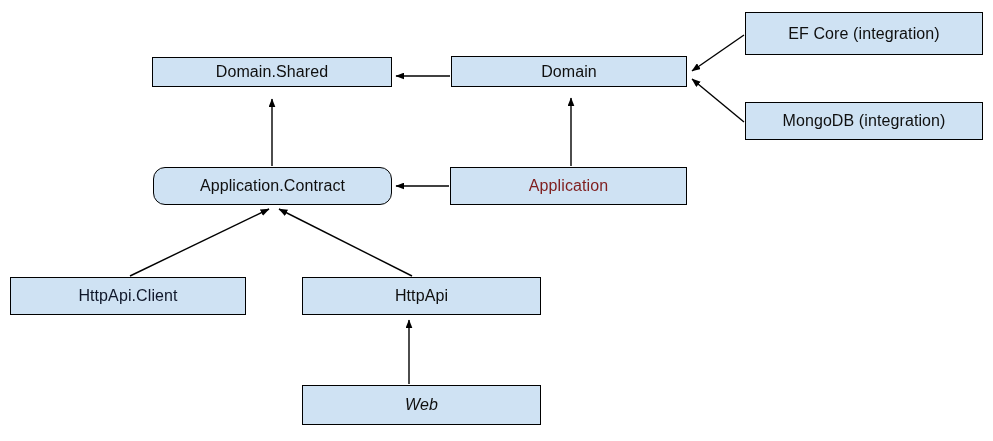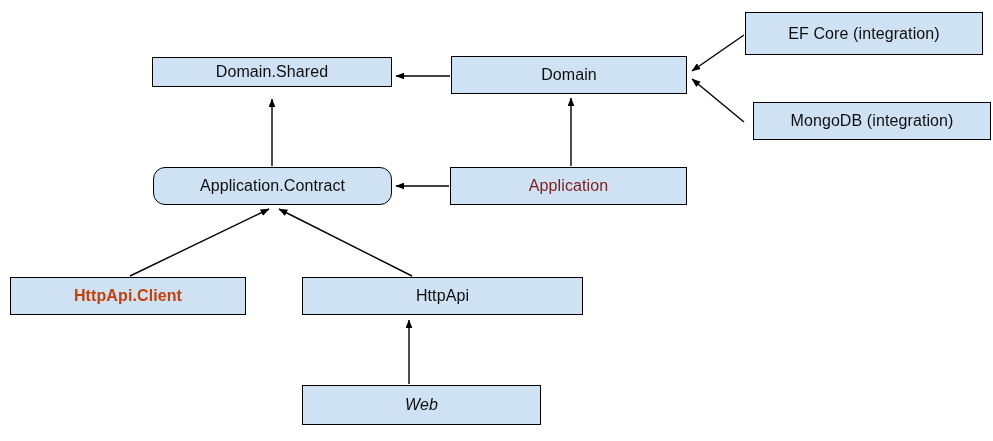--- a/index.html
+++ b/index.html
@@ -63,39 +63,39 @@
         <polyline points="130,276 269,209" fill="none" stroke="#000000" stroke-width="1.4" marker-end="url(#arrowhead)"></polyline>
         <polyline points="412,276 279,209" fill="none" stroke="#000000" stroke-width="1.4" marker-end="url(#arrowhead)"></polyline>
         <polyline points="409,384 409,320" fill="none" stroke="#000000" stroke-width="1.4" marker-end="url(#arrowhead)"></polyline>
       </g>
   </svg>
 
   <div id="nodes-group">
       <div class="node" style="left: 152px; top: 57px; width: 240px; height: 30px; background: rgb(207, 226, 243); border-color: rgb(0, 0, 0); color: rgb(15, 15, 15);">
         <span>Domain.Shared</span>
       </div>
-      <div class="node" style="left: 451px; top: 56px; width: 236px; height: 38px; background: rgb(207, 226, 243); border-color: rgb(0, 0, 0); color: rgb(15, 15, 15);">
+      <div class="node" style="left: 451px; top: 56px; width: 236px; height: 31px; background: rgb(207, 226, 243); border-color: rgb(0, 0, 0); color: rgb(15, 15, 15);">
         <span>Domain</span>
       </div>
       <div class="node" style="left: 745px; top: 12px; width: 238px; height: 43px; background: rgb(207, 226, 243); border-color: rgb(0, 0, 0); color: rgb(15, 15, 15);">
         <span>EF Core (integration)</span>
       </div>
-      <div class="node" style="left: 745px; top: 102px; width: 238px; height: 38px; background: rgb(207, 226, 243); border-color: rgb(0, 0, 0); color: rgb(15, 15, 15); margin-left: 8px;">
+      <div class="node" style="left: 745px; top: 102px; width: 238px; height: 38px; background: rgb(207, 226, 243); border-color: rgb(0, 0, 0); color: rgb(15, 15, 15);">
         <span>MongoDB (integration)</span>
       </div>
       <div class="node" style="left: 153px; top: 167px; width: 239px; height: 38px; background: rgb(207, 226, 243); border-color: rgb(0, 0, 0); color: rgb(15, 15, 15); border-radius: 12px;">
         <span>Application.Contract</span>
       </div>
       <div class="node" style="left: 450px; top: 167px; width: 237px; height: 38px; background: rgb(207, 226, 243); border-color: rgb(0, 0, 0); color: #7f1d1d;">
         <span>Application</span>
       </div>
-      <div class="node" style="left: 10px; top: 277px; width: 236px; height: 38px; background: rgb(207, 226, 243); border-color: rgb(0, 0, 0); color: #c2410c; font-weight: bold;">
+      <div class="node" style="left: 10px; top: 277px; width: 236px; height: 38px; background: rgb(207, 226, 243); border-color: rgb(0, 0, 0); color: #0f172a;">
         <span>HttpApi.Client</span>
       </div>
-      <div class="node" style="left: 302px; top: 277px; width: 281px; height: 38px; background: rgb(207, 226, 243); border-color: rgb(0, 0, 0); color: rgb(15, 15, 15);">
+      <div class="node" style="left: 302px; top: 277px; width: 239px; height: 38px; background: rgb(207, 226, 243); border-color: rgb(0, 0, 0); color: rgb(15, 15, 15);">
         <span>HttpApi</span>
       </div>
       <div class="node" style="left: 302px; top: 385px; width: 239px; height: 40px; background: rgb(207, 226, 243); border-color: rgb(0, 0, 0); color: rgb(15, 15, 15); font-style: italic;">
         <span>Web</span>
       </div>
     </div>
 
 </div>
 
 </body></html>

